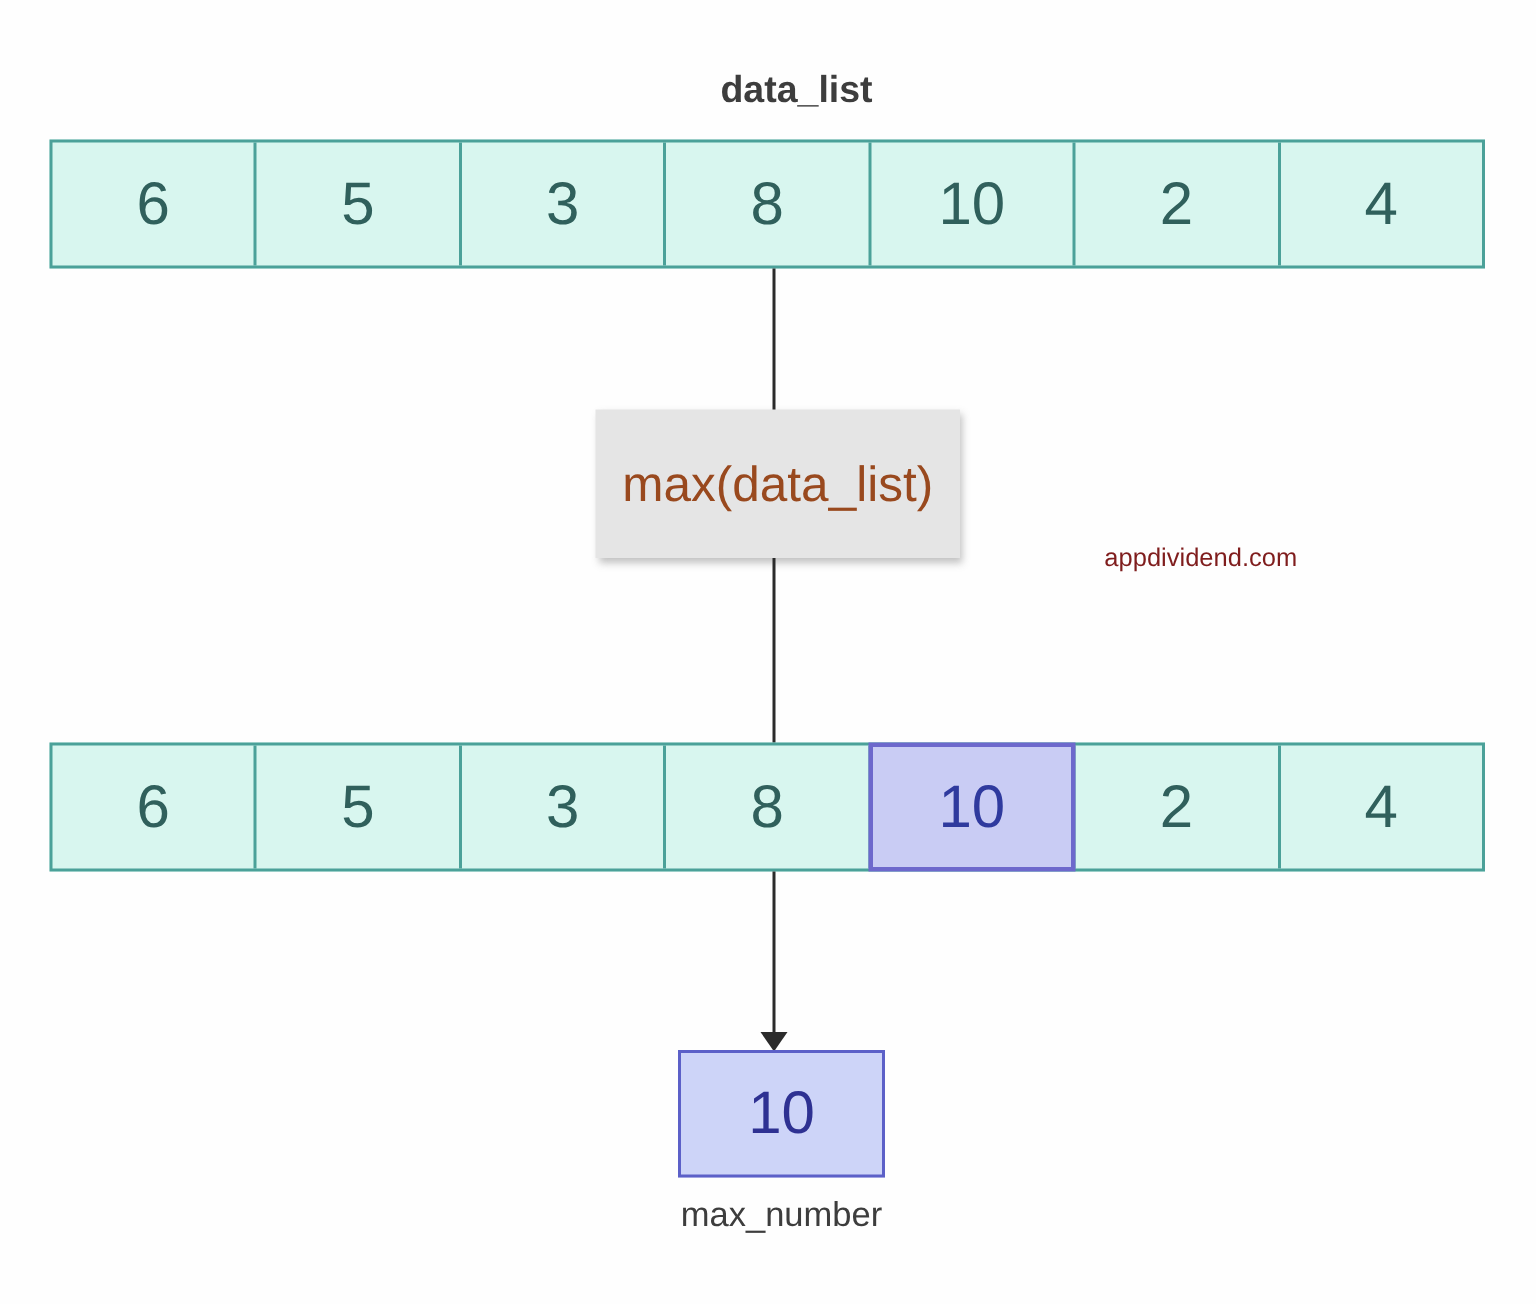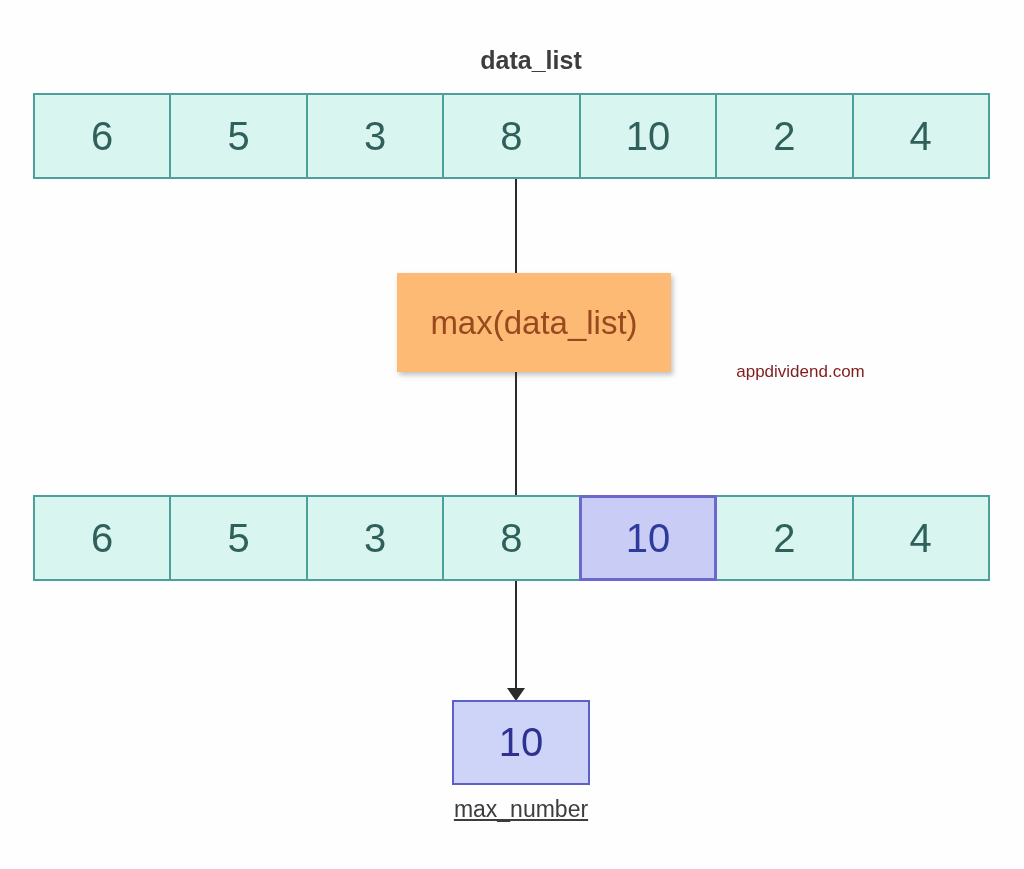--- a/index.html
+++ b/index.html
@@ -82,23 +82,23 @@
     border-left: 9px solid transparent;
     border-right: 9px solid transparent;
     border-top: 13px solid #2b2b2b;
   }
 
   
   .func-box {
     position: absolute;
     left: 397px;
     top: 273px;
-    width: 274px;
+    width: 243px;
     height: 99px;
-    background: #fdba74;
+    background: #e5e5e5;
     box-shadow: 2px 3px 5px rgba(120, 120, 120, 0.45);
     display: flex;
     align-items: center;
     justify-content: center;
   }
   .func-box span {
     font-size: 33px;
     color: #99491e;
   }
 
@@ -131,21 +131,20 @@
     color: #2e3192;
   }
   .result-label {
     position: absolute;
     left: 421px;
     top: 796px;
     width: 200px;
     text-align: center;
     font-size: 23px;
     color: #3d3d3d;
-    text-decoration: underline;
   }
 </style>
 </head>
 <body>
 
 <div class="canvas">
 
   <div class="array-title">data_list</div>
 
   <div class="array top" id="top-array">

